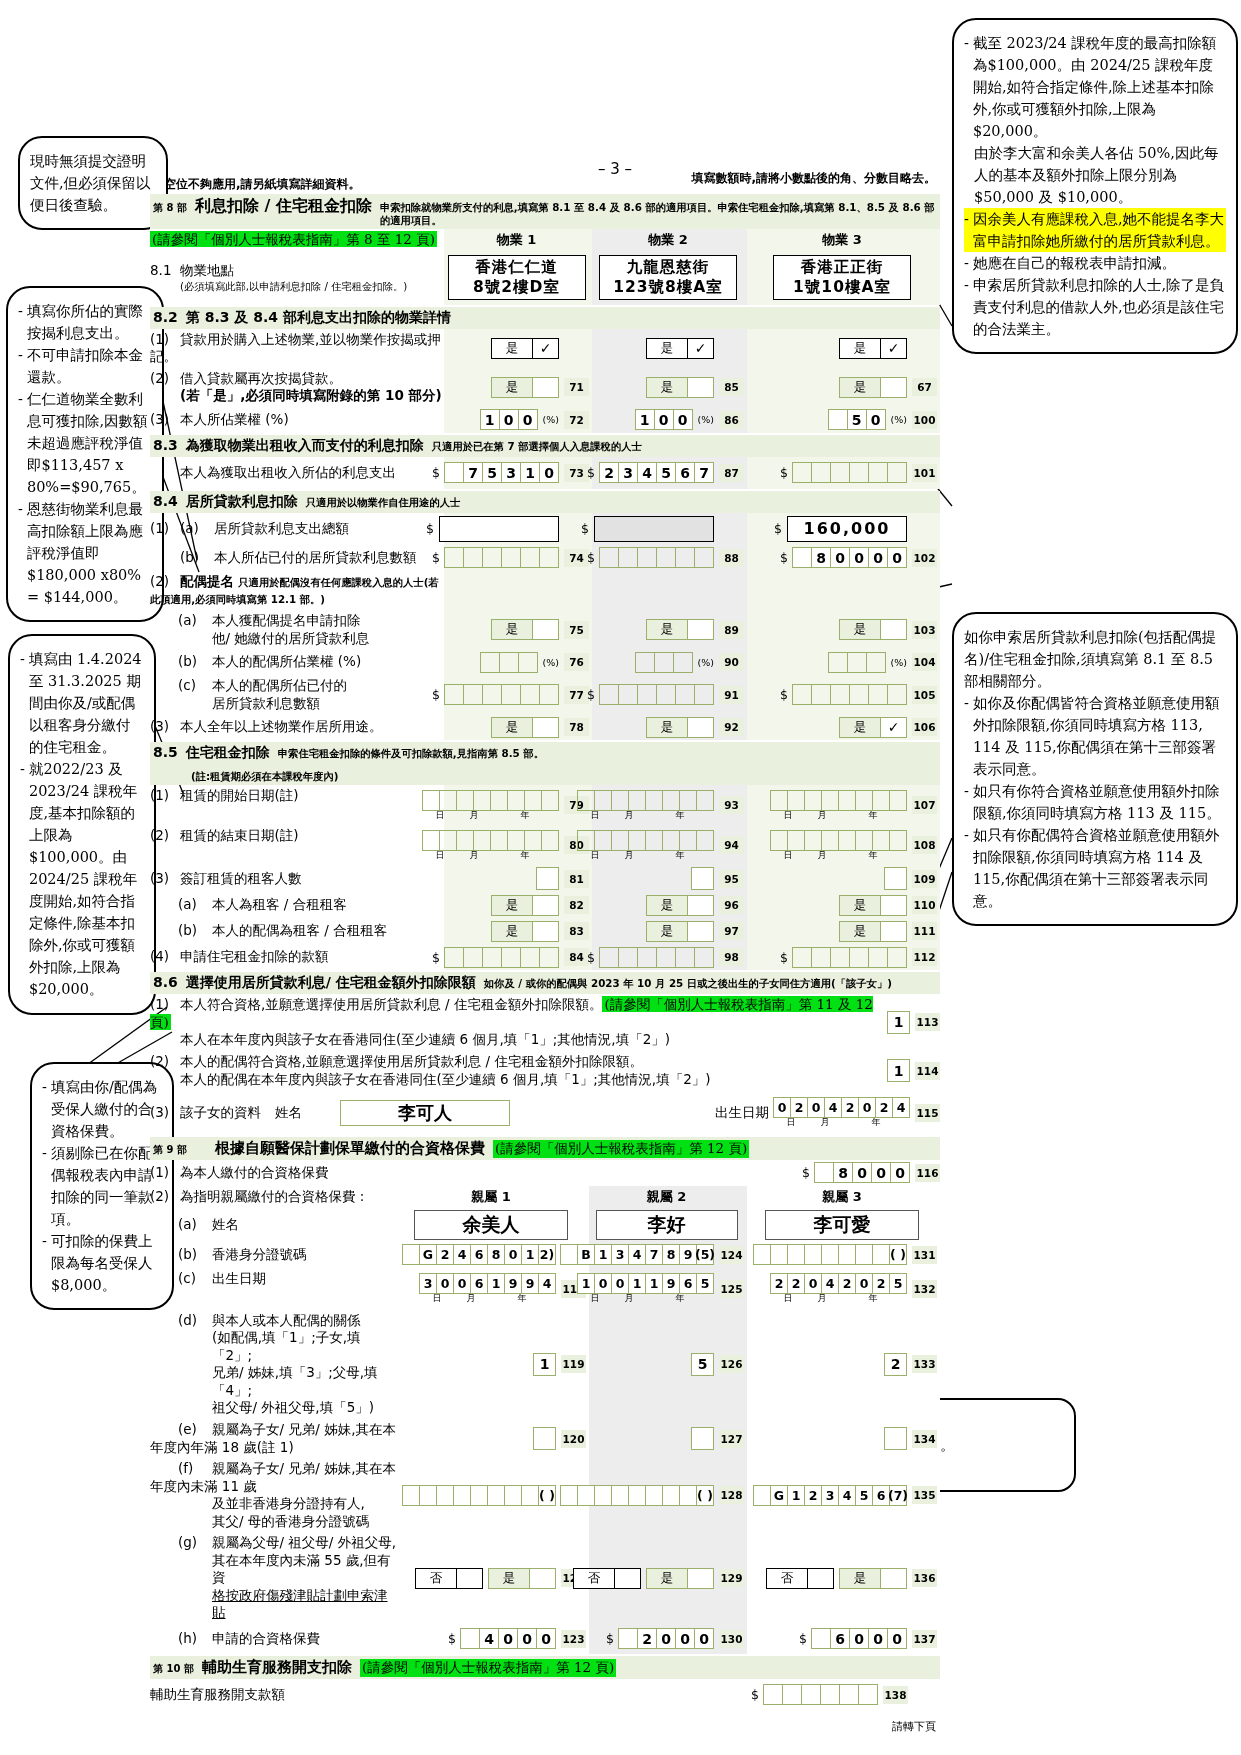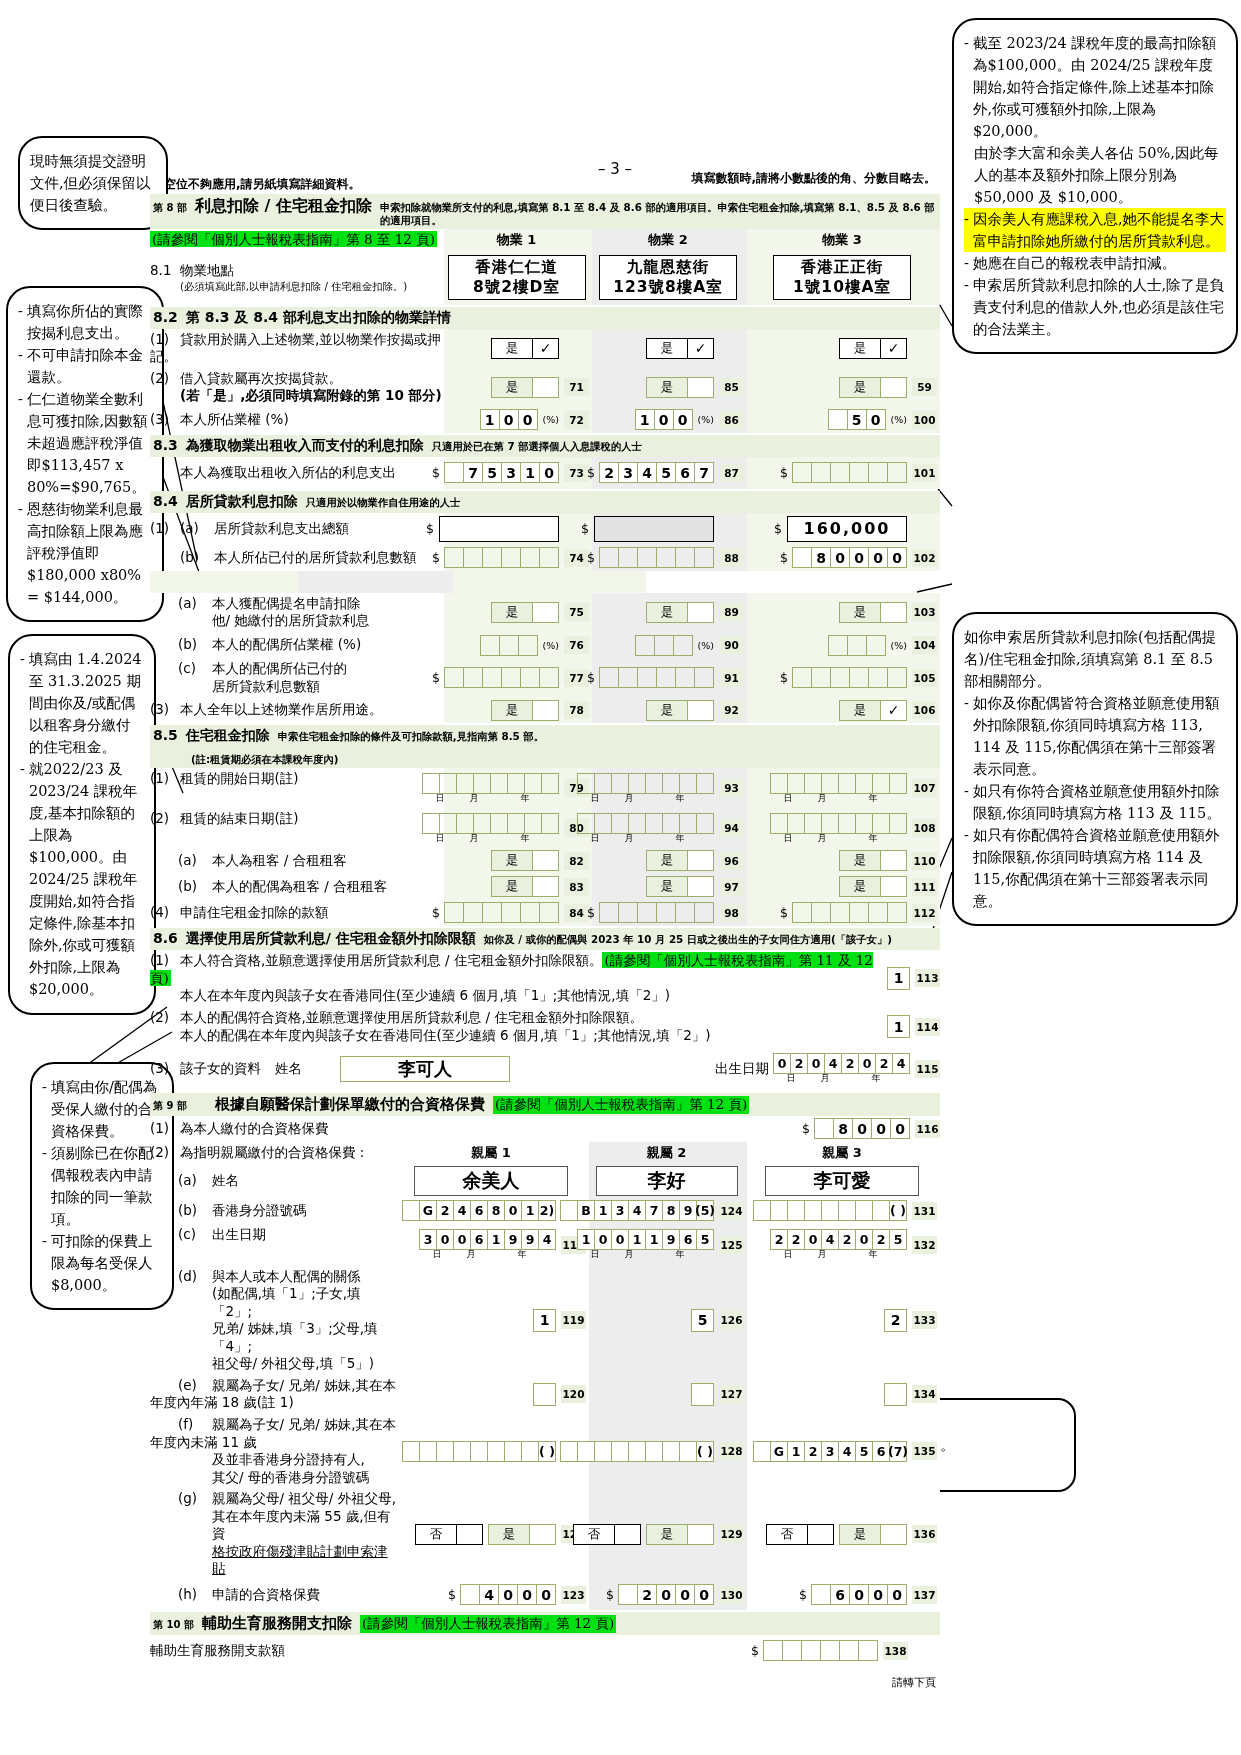--- a/index.html
+++ b/index.html
@@ -229,21 +229,21 @@
             <span class="y">是</span>
             <span class="t"></span>
           </span>
           <span class="bn">85</span>
         </div>
       <div class="c c3">
           <span class="yn">
             <span class="y">是</span>
             <span class="t"></span>
           </span>
-          <span class="bn">59</span>
+          <span class="bn">67</span>
         </div>
     </div>
     <div class="row">
       <div class="lab"><span class="rno">(3)</span><span>本人所佔業權 (%)</span></div>
       <div class="c c1">
           <span class="cells filled">
             <i>1</i>
             <i>0</i>
             <i>0</i>
           </span>
@@ -371,20 +371,21 @@
             <i>8</i>
             <i>0</i>
             <i>0</i>
             <i>0</i>
             <i>0</i>
           </span>
           <span class="bn">102</span>
         </div>
     </div>
     <div class="row" style="min-height:22px;">
+      <div class="lab"><span class="rno">(2)</span><b>配偶提名</b> <span class="small">只適用於配偶沒有任何應課稅入息的人士(若此項適用,必須同時填寫第 12.1 部。)</span></div>
       <div class="c c1"></div>
         <div class="c c2"></div>
         <div class="c c3"></div>
     </div>
     <div class="row">
       <div class="lab"><span class="rno sub">(a)</span><span>本人獲配偶提名申請扣除</span>
         <div style="padding-left:62px;">他/ 她繳付的居所貸款利息</div></div>
       <div class="c c1">
           <span class="yn">
             <span class="y">是</span>
@@ -625,20 +626,35 @@
               <i></i>
               <i></i>
             </span>
             <span class="dmy">
               <i>日</i>
               <i>月</i>
               <i>年</i>
             </span>
           </span>
           <span class="bn">108</span>
+        </div>
+    </div>
+    <div class="row">
+      <div class="lab"><span class="rno">(3)</span><span>簽訂租賃的租客人數</span></div>
+      <div class="c c1">
+          <span class="cell1"></span>
+          <span class="bn">81</span>
+        </div>
+      <div class="c c2">
+          <span class="cell1"></span>
+          <span class="bn">95</span>
+        </div>
+      <div class="c c3">
+          <span class="cell1"></span>
+          <span class="bn">109</span>
         </div>
     </div>
     <div class="row">
       <div class="lab"><span class="rno sub">(a)</span><span>本人為租客 / 合租租客</span></div>
       <div class="c c1">
           <span class="yn">
             <span class="y">是</span>
             <span class="t"></span>
           </span>
           <span class="bn">82</span>

